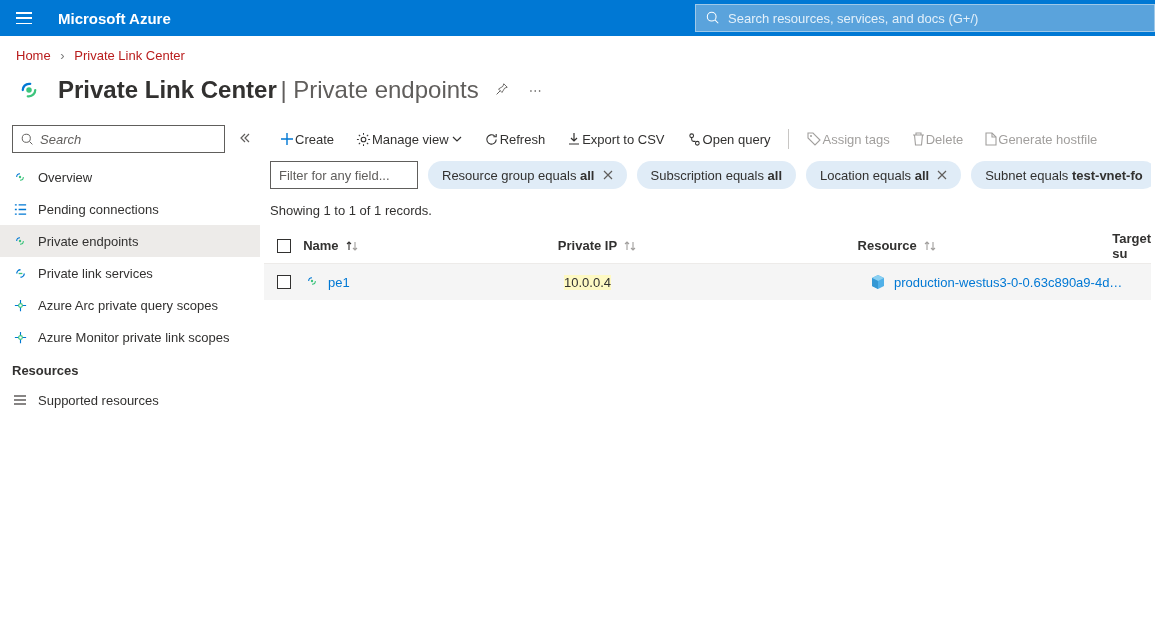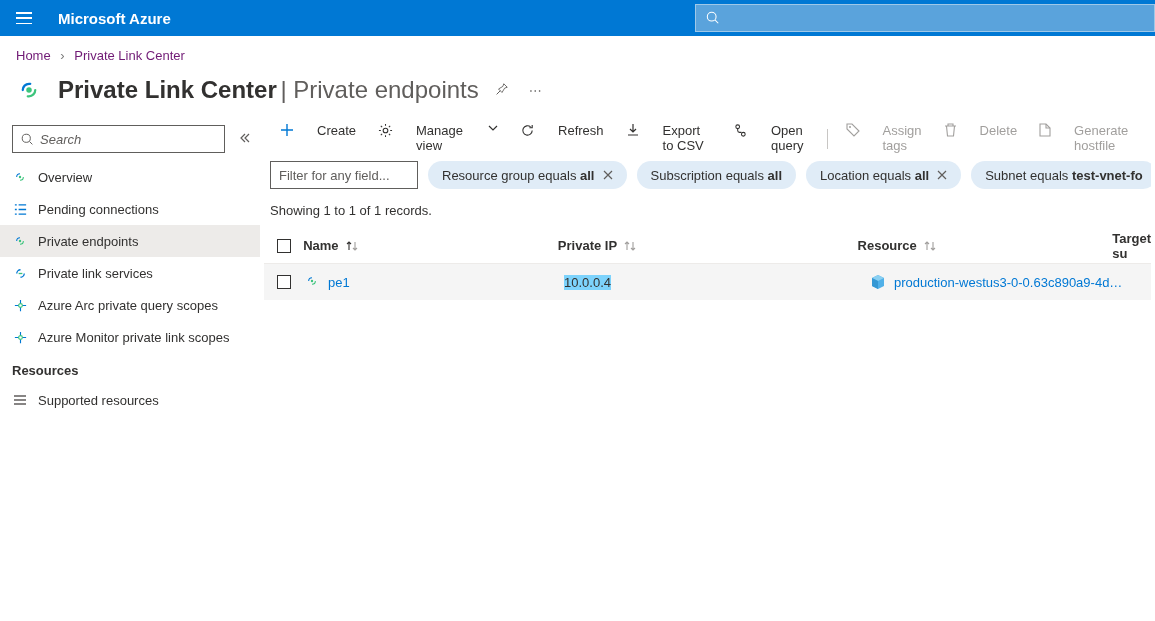--- a/index.html
+++ b/index.html
@@ -12,21 +12,21 @@
 .hamburger-lines span { display: block; height: 1.5px; background: #fff; }
 .brand { font-size: 15px; font-weight: 600; padding-left: 10px; }
 .topbar-spacer { flex: 1; }
 .search-top { height: 28px; width: 460px; background: #5aa3dc; border: 1px solid #9fc8e8; display: flex; align-items: center; padding: 0 10px; margin-right: 0; }
 .search-top svg { flex-shrink: 0; margin-right: 8px; }
 .search-top input { flex: 1; background: transparent; border: none; outline: none; color: #fff; font-size: 13px; }
 .search-top input::placeholder { color: #e3f0fa; }
 
 
 .breadcrumbs { padding: 12px 16px 6px; font-size: 13px; }
-.breadcrumbs a { color: #701a75; text-decoration: none; cursor: pointer; }
+.breadcrumbs a { color: #b91c1c; text-decoration: none; cursor: pointer; }
 .breadcrumbs .sep { color: #7a7a7a; margin: 0 6px; }
 
 
 .blade-header { display: flex; align-items: center; padding: 4px 12px 10px; gap: 12px; }
 .blade-icon { width: 34px; height: 34px; display: flex; align-items: center; justify-content: center; }
 .blade-title { font-size: 24px; font-weight: 600; color: #323130; }
 .blade-subtitle { font-size: 24px; font-weight: 400; color: #605e5c; }
 .pin-icon, .more-icon { color: #605e5c; cursor: pointer; padding: 4px; }
 
 
@@ -42,21 +42,21 @@
 .collapse-toggle { cursor: pointer; color: #605e5c; }
 
 .nav-item { display: flex; align-items: center; height: 32px; padding: 0 12px; gap: 10px; cursor: pointer; font-size: 13px; }
 .nav-item.active { background: #edebe9; }
 .nav-item .nav-icon { width: 16px; height: 16px; display: flex; align-items: center; justify-content: center; flex-shrink: 0; }
 
 .nav-section { font-size: 13px; font-weight: 600; padding: 10px 12px 6px; }
 
 
 .toolbar { display: flex; align-items: center; height: 44px; padding: 0 6px; gap: 2px; }
-.tool-btn { display: flex; align-items: flex-start; height: 32px; padding: 0 10px; gap: 23px; cursor: pointer; font-size: 13px; color: #323130; }
+.tool-btn { display: flex; align-items: center; height: 32px; padding: 0 10px; gap: 1px; cursor: pointer; font-size: 13px; color: #323130; }
 .tool-btn.disabled { color: #a19f9d; cursor: default; }
 .tool-btn svg { flex-shrink: 0; }
 .tool-sep { width: 1px; height: 20px; background: #c8c6c4; margin: 0 6px; }
 .tool-btn .chev { margin-left: 2px; }
 
 
 .filters { display: flex; align-items: center; gap: 10px; padding: 0 6px 14px; flex-wrap: nowrap; overflow: hidden; }
 .filter-input { height: 28px; width: 148px; border: 1px solid #605e5c; padding: 0 8px; font-size: 13px; outline: none; }
 .filter-input::placeholder { color: #605e5c; }
 .pill { height: 28px; background: #e0ecf7; border-radius: 14px; display: flex; align-items: center; padding: 0 14px; gap: 8px; font-size: 13px; cursor: pointer; white-space: nowrap; flex-shrink: 0; }
@@ -71,21 +71,21 @@
 .table-row { display: flex; align-items: center; height: 36px; background: #f5f5f5; }
 .col-check { width: 40px; display: flex; align-items: center; justify-content: center; }
 .col-name { width: 260px; display: flex; align-items: center; gap: 8px; }
 .col-ip { width: 306px; display: flex; align-items: center; }
 .col-resource { width: 260px; display: flex; align-items: center; gap: 8px; }
 .col-target { flex: 1; display: flex; align-items: center; }
 .th { font-weight: 600; display: flex; align-items: center; gap: 6px; cursor: pointer; }
 .sort-icon { color: #a19f9d; display: flex; gap: 0; }
 .cbox { width: 14px; height: 14px; border: 1px solid #323130; background: #fff; cursor: pointer; }
 .link-cell { color: #0078d4; text-decoration: none; cursor: pointer; }
-.sel-text { background: #7dd3fc; }
+.sel-text { background: #fef9c3; }
 .resource-cube { width: 16px; height: 16px; flex-shrink: 0; }
 .trunc { white-space: nowrap; overflow: hidden; text-overflow: ellipsis; max-width: 230px; }
 
 </style>
 </head>
 <body>
 
 <div class="topbar">
   <div class="hamburger">
     <div class="hamburger-lines">
@@ -94,20 +94,21 @@
         <span></span>
       </div>
   </div>
   <div class="brand">Microsoft Azure</div>
   <div class="topbar-spacer"></div>
   <div class="search-top">
     <svg width="14" height="14" viewBox="0 0 16 16">
         <circle cx="6.5" cy="6.5" r="5" fill="none" stroke="#fff" stroke-width="1.2"></circle>
         <line x1="10.5" y1="10.5" x2="14" y2="14" stroke="#fff" stroke-width="1.2"></line>
       </svg>
+    <input placeholder="Search resources, services, and docs (G+/)" style="">
   </div>
 </div>
 
 <div class="breadcrumbs">
   <a>Home</a>
   <span class="sep">›</span>
   <a>Private Link Center</a>
 </div>
 
 <div class="blade-header">

